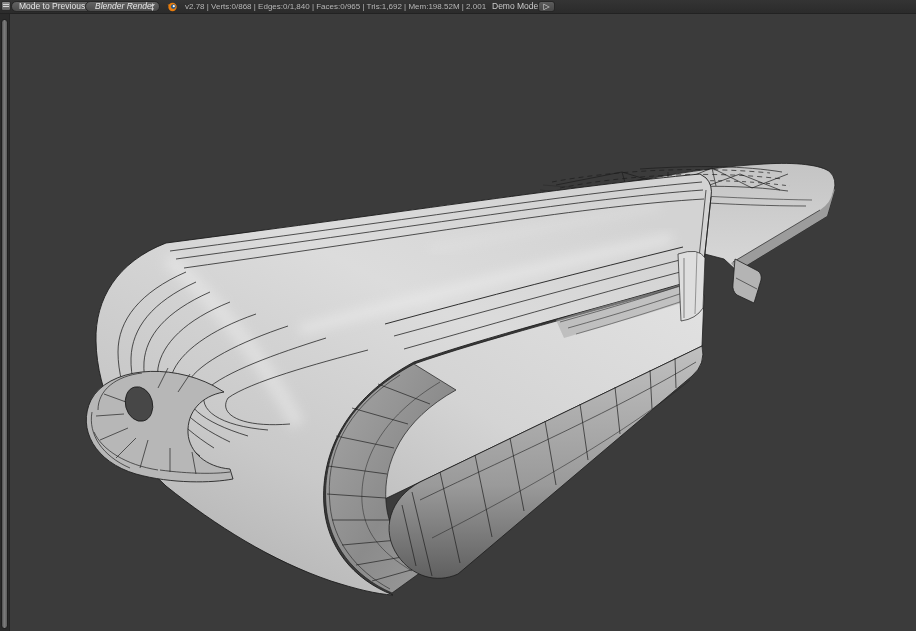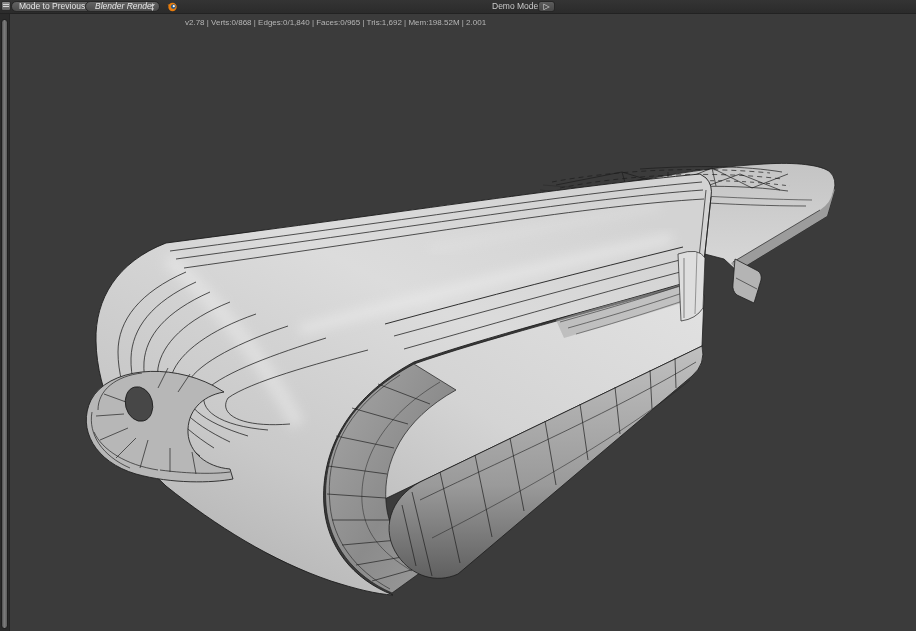--- a/index.html
+++ b/index.html
@@ -20,21 +20,21 @@
         background:linear-gradient(#636363,#4a4a4a);
         border:1px solid #262626;border-radius:8px;
         color:#e6e6e6;font-size:8.5px;line-height:9px;text-align:center;
         padding:0 7px;white-space:nowrap;}
   .back-btn{left:11px;min-width:64px;}
   .engine-btn{left:85px;width:75px;text-align:left;padding-left:9px;font-style:italic;}
   .stepper{position:absolute;right:4px;top:0px;font-size:5px;line-height:5px;color:#d0d0d0;
            letter-spacing:0;text-align:center;}
   .stepper span{display:block;height:4.5px;}
   .blender-logo{position:absolute;left:167px;top:1px;width:11px;height:11px;}
-  .stats{position:absolute;left:185px;top:16px;height:13px;line-height:13px;
+  .stats{position:absolute;left:185px;top:0;height:13px;line-height:13px;
          color:#b6b6b6;font-size:8px;white-space:nowrap;}
   .demo-label{position:absolute;left:492px;top:0;height:13px;line-height:13px;
          color:#cacaca;font-size:8.5px;}
   .play-btn{position:absolute;left:538px;top:1px;width:17px;height:11px;box-sizing:border-box;
          background:linear-gradient(#5d5d5d,#474747);border:1px solid #262626;border-radius:3px;
          color:#e2e2e2;font-size:8px;line-height:9px;text-align:center;}
   
   .left-strip{position:absolute;left:0;top:13px;width:10px;height:618px;z-index:2;
          background:#2a2a2a;border-right:1px solid #232323;box-sizing:border-box;}
   .left-strip .handle{position:absolute;left:1px;top:6px;bottom:2px;width:7px;border-radius:4px;

